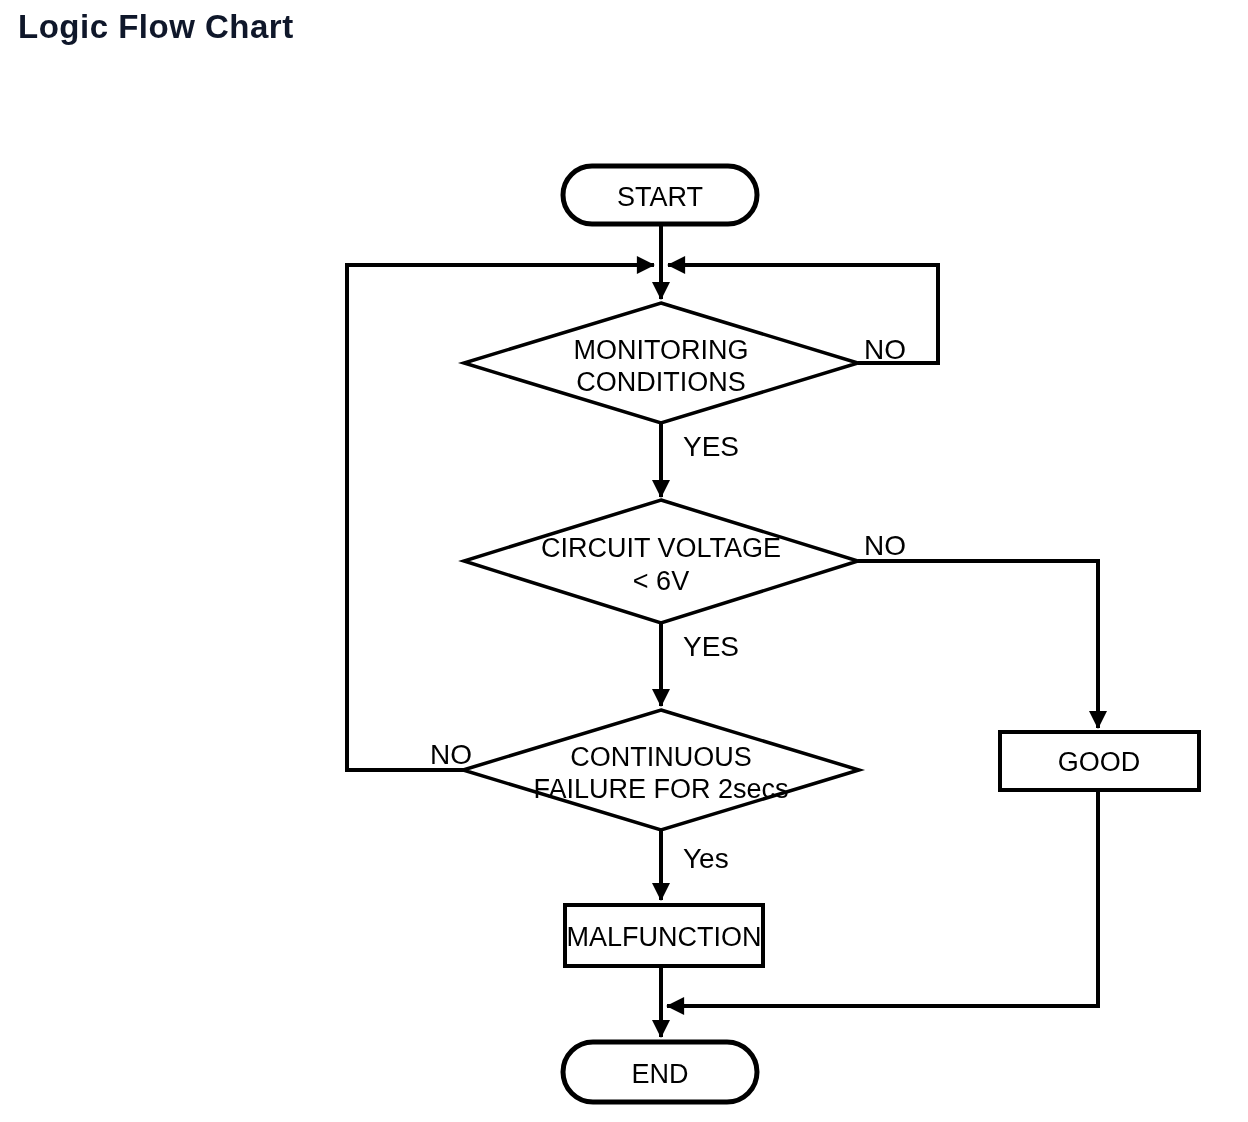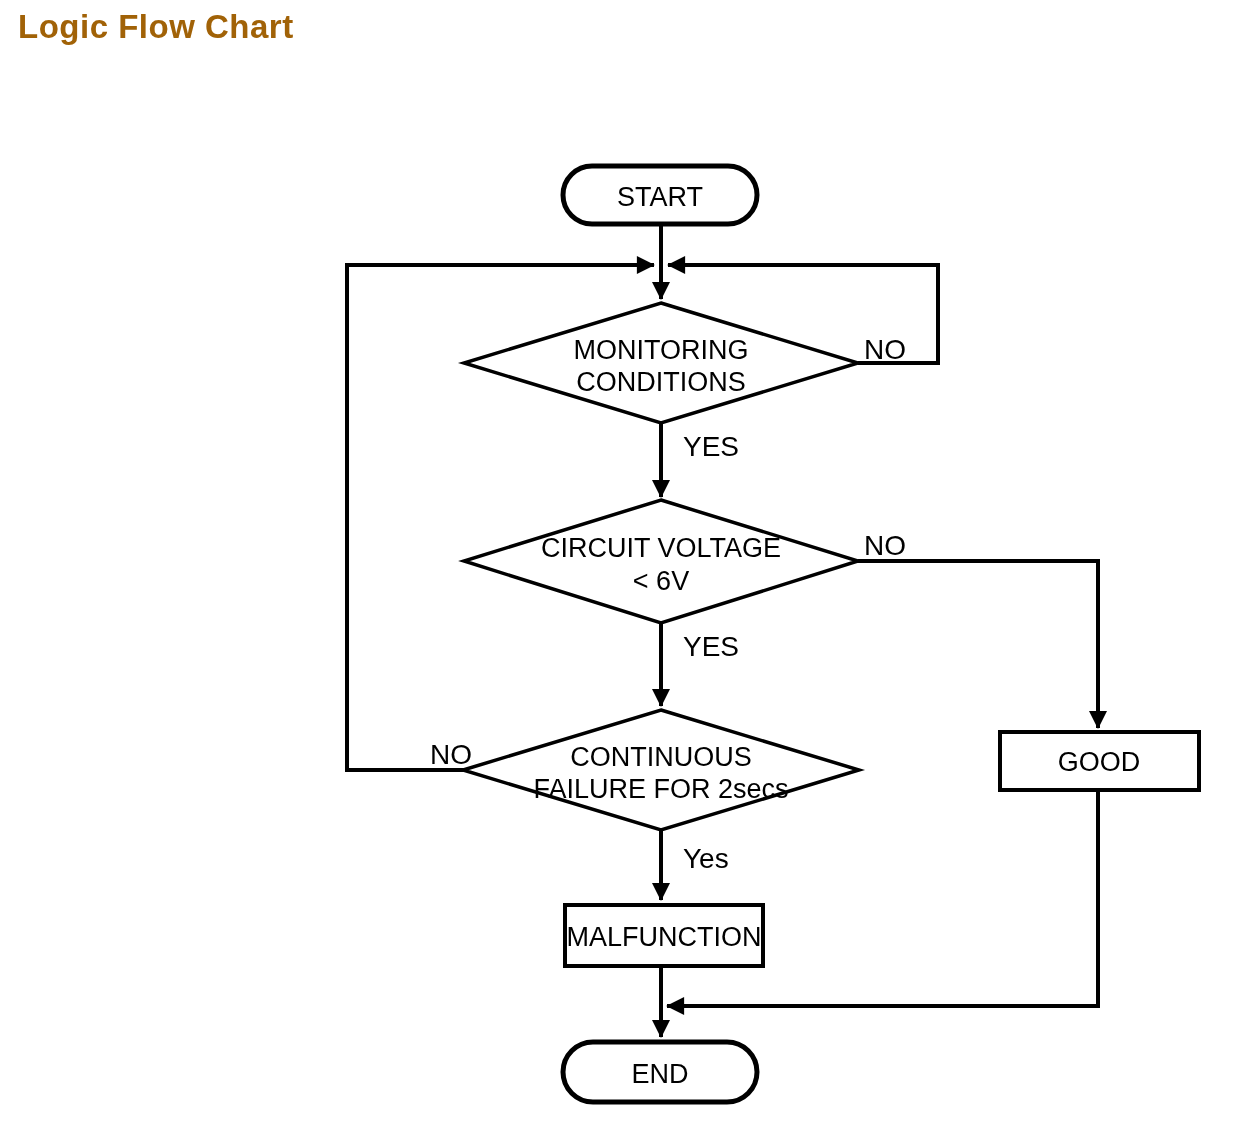--- a/index.html
+++ b/index.html
@@ -15,21 +15,21 @@
     font-family: "Liberation Sans", sans-serif;
     overflow: hidden;
   }
   .page-title {
     position: absolute;
     left: 18px;
     top: 8px;
     margin: 0;
     font-size: 33px;
     font-weight: bold;
-    color: #a16207;
+    color: #0f172a;
     letter-spacing: 0.5px;
   }
   svg.flowchart {
     position: absolute;
     left: 0;
     top: 0;
   }
   svg .shape {
     fill: #ffffff;
     stroke: #000000;

